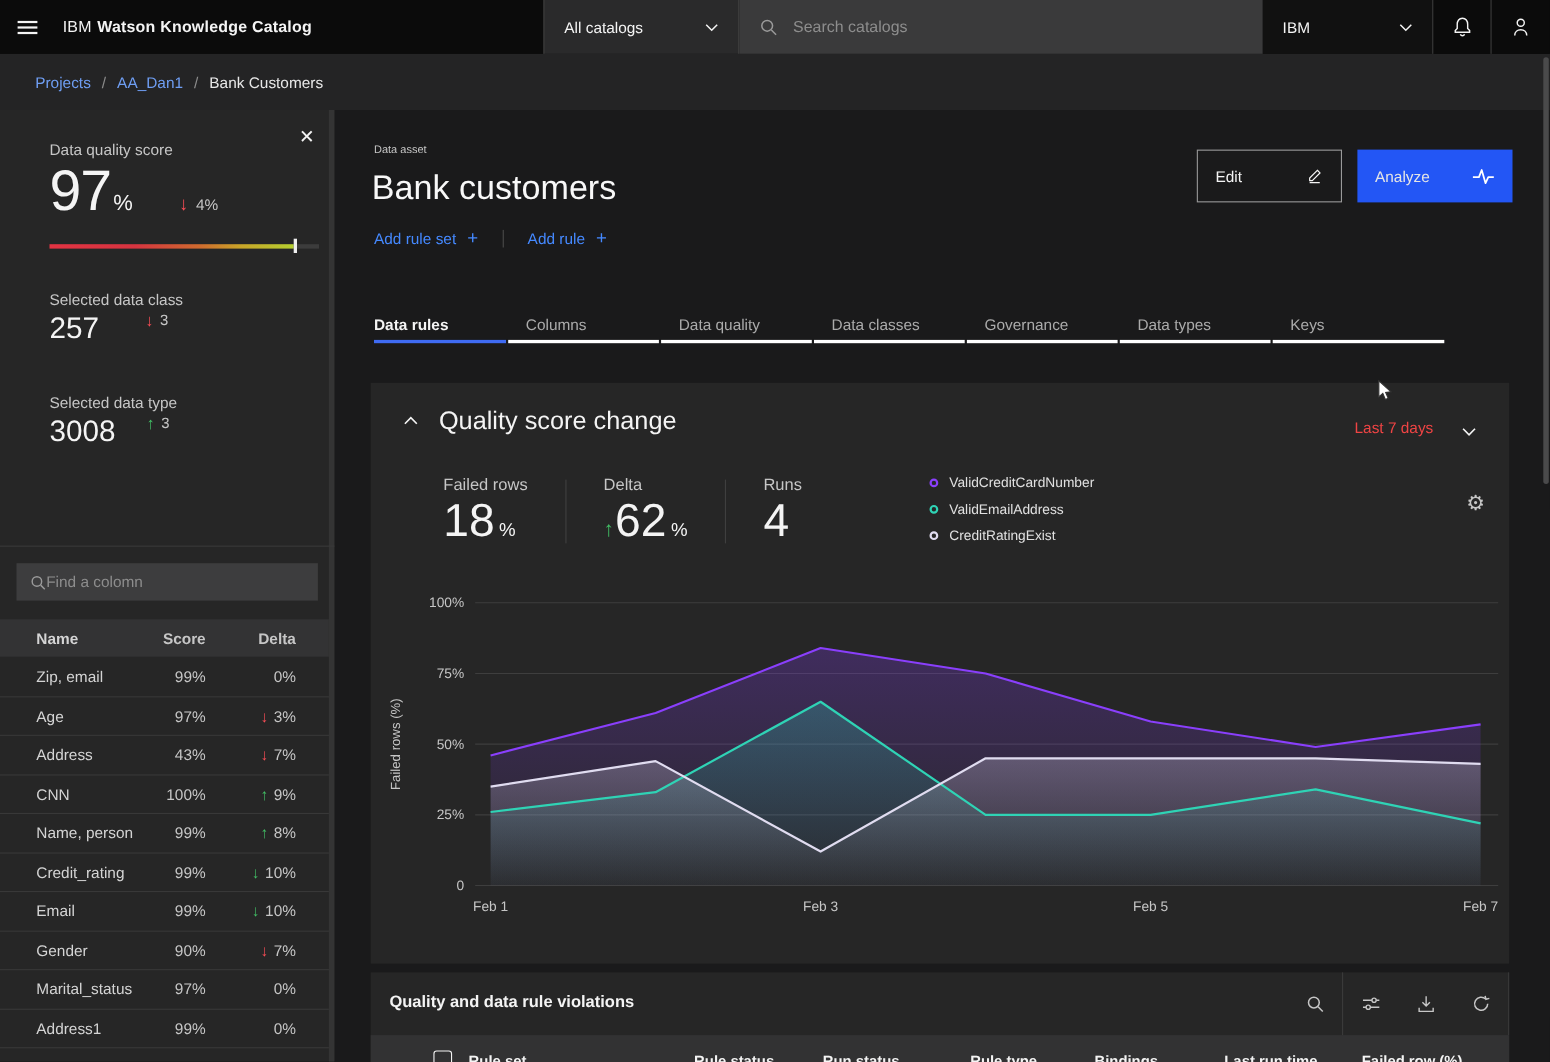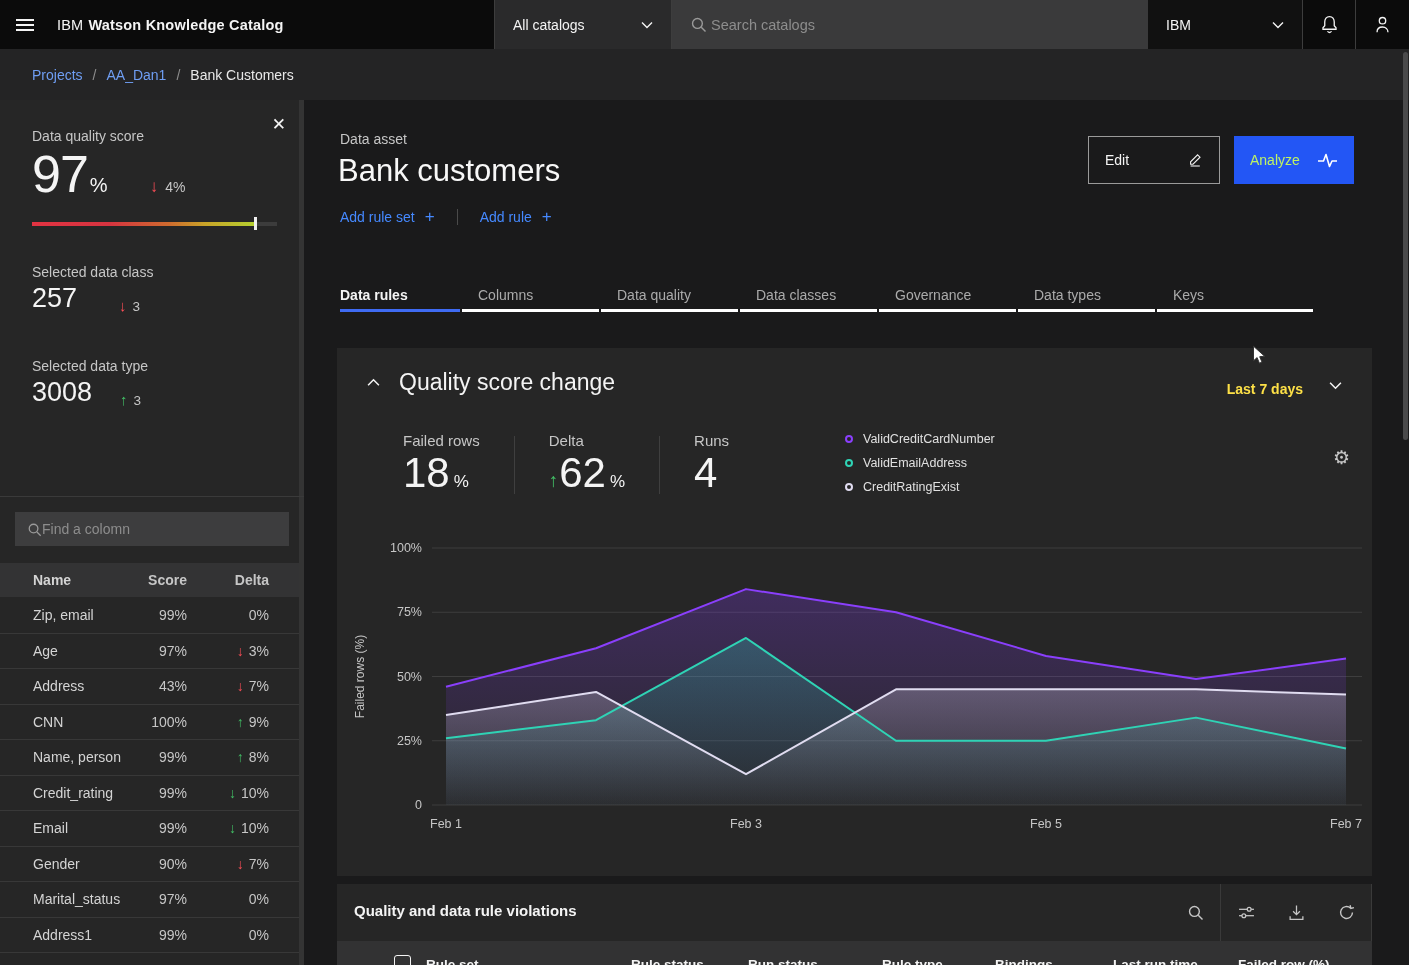--- a/index.html
+++ b/index.html
@@ -12,50 +12,50 @@
   .topbar { position:absolute; left:0; top:0; width:1409px; height:49px; background:#0b0b0b; display:flex; align-items:stretch; }
   .hamburger { width:49px; display:flex; align-items:center; justify-content:center; cursor:pointer; }
   .hamburger .bars { width:18px; }
   .hamburger .bars div { height:2px; background:#f4f4f4; margin:3px 0; }
   .brand { display:flex; align-items:center; font-size:14.5px; letter-spacing:.2px; padding-left:8px; }
   .brand .bold { font-weight:bold; margin-left:5px; }
   .catalog-sel { position:absolute; left:494px; top:0; width:178px; height:49px; background:#2a2a2b;
     border-left:1px solid #3d3d3d; border-right:1px solid #3d3d3d; display:flex; align-items:center;
     justify-content:space-between; padding:0 18px; font-size:14px; cursor:pointer; }
   .hdr-search { position:absolute; left:672px; top:0; width:476px; height:49px; background:#3a3a3b; display:flex; align-items:center; padding:0 18px; }
-  .hdr-search input { flex:1; background:transparent; border:none; outline:none; color:#bef264; font-size:14.5px; margin-left:4px; font-family:inherit; }
+  .hdr-search input { flex:1; background:transparent; border:none; outline:none; color:#bef264; font-size:14.5px; margin-left:14px; font-family:inherit; }
   .hdr-search input::placeholder { color:#8d8d8d; }
   .acct-sel { position:absolute; left:1148px; top:0; width:154px; height:49px; background:#111;
     display:flex; align-items:center; justify-content:space-between; padding:0 18px; font-size:14px; cursor:pointer; }
   .icon-slot { position:absolute; top:0; height:49px; display:flex; align-items:center; justify-content:center;
     border-left:1px solid #3d3d3d; background:#0b0b0b; cursor:pointer; color:#f4f4f4; }
 
   
   .crumbbar { position:absolute; left:0; top:49px; width:1409px; height:51px; background:#242425; display:flex; align-items:center; padding-left:32px; font-size:14px; }
   .crumbbar a { color:#6f9ef3; text-decoration:none; cursor:pointer; }
   .crumbbar .sep { color:#8d8d8d; margin:0 10px; }
   .crumbbar .cur { color:#e8e8e8; }
 
   
   .sidebar { position:absolute; left:0; top:100px; width:304px; height:865px; background:#262626; }
   .sb-scroll { position:absolute; right:0; top:0; width:5px; height:100%; background:#343434; }
   .sb-close { position:absolute; right:18px; top:16px; font-size:17px; color:#f4f4f4; cursor:pointer; line-height:1; }
   .sb-label { font-size:14px; color:#c6c6c6; }
-  .sb-inner { padding:28px 0 0 32px; }
+  .sb-inner { padding:28px 0 0 45px; }
   .score-row { display:flex; align-items:baseline; margin-top:2px; }
   .score-big { font-size:52px; font-weight:300; color:#f4f4f4; letter-spacing:-1px; line-height:1.1; }
   .score-unit { font-size:20px; font-weight:300; margin-left:2px; }
   .d-arrow { font-size:17px; margin-left:0; }
   .red { color:#fa4d56; } .green { color:#42be65; }
   .d-val { font-size:14px; color:#c6c6c6; margin-left:7px; }
   .grad-wrap { display:flex; align-items:center; margin:14px 0 0 0; width:245px; }
   .grad-bar { height:4px; width:222px; background:linear-gradient(90deg,#e23342,#d63440 35%,#cf6c2e 62%,#c9a428 78%,#b5cf30 100%); }
   .grad-marker { width:3px; height:13px; background:#efefef; }
   .grad-tail { height:4px; width:20px; background:#3c3c3c; }
-  .mini-row { display:flex; align-items:flex-end; margin-top:3px; }
+  .mini-row { display:flex; align-items:flex-start; margin-top:3px; }
   .mini-big { font-size:27px; font-weight:300; color:#f4f4f4; }
   .mini-arrow { font-size:15px; margin-left:42px; }
   .mini-arrow.far { margin-left:28px; }
   .mini-d { font-size:13.5px; color:#c6c6c6; margin-left:6px; }
   .meta { margin-top:34px; }
   .meta-row { display:flex; font-size:13.5px; margin-bottom:12px; }
   .meta-row .k { width:152px; color:#a8a8a8; }
   .meta-row .v { color:#e6e6e6; }
   .sb-div { position:absolute; left:0; top:396px; width:100%; height:1px; background:#3a3a3a; }
   .find-box { position:absolute; left:15px; top:412px; width:274px; height:34px; background:#3d3d3e; display:flex; align-items:center; padding:0 12px; color:#8d8d8d; }
@@ -63,42 +63,42 @@
   .find-box input::placeholder { color:#8d8d8d; }
   .col-table { position:absolute; left:0; top:463px; width:299px; }
   .ct-row { display:grid; grid-template-columns:1fr 62px 82px; padding:0 30px 0 33px; height:35.5px; align-items:center; font-size:14px; }
   .ct-head { background:#333334; font-weight:bold; color:#f4f4f4; height:34px; }
   .ct-row + .ct-row { border-top:1px solid #383838; }
   .ct-name { color:#d4d4d4; }
   .ct-score,.ct-delta { text-align:right; color:#c6c6c6; }
   .ct-delta .arr { display:inline-block; margin-right:5px; font-size:14px; }
 
   
-  .eyebrow { left:340px; top:131px; font-size:14px; color:#c6c6c6; }
+  .eyebrow { left:340px; top:131px; font-size:10px; color:#c6c6c6; }
   .page-title { left:338px; top:153px; font-size:31px; font-weight:300; color:#f8f8f8; }
   .addlinks { left:340px; top:207px; display:flex; align-items:center; font-size:14px; }
   .addlinks .lnk { color:#4589ff; display:flex; align-items:center; cursor:pointer; }
   .addlinks .plus { font-size:17px; margin-left:10px; font-weight:300; }
   .addlinks .vdiv { width:1px; height:16px; background:#4a4a4a; margin:0 22px; }
   .btn-edit { left:1088px; top:136px; width:132px; height:48px; border:1px solid #9a9a9a; background:transparent;
     display:flex; align-items:center; justify-content:space-between; padding:0 16px; font-size:14px; color:#f4f4f4; cursor:pointer; }
-  .btn-analyze { left:1234px; top:136px; width:120px; height:48px; background:#2356f5; border:none;
-    display:flex; align-items:center; justify-content:space-between; padding:0 16px; font-size:14px; color:#bef264; cursor:pointer; }
+  .btn-analyze { left:1234px; top:136px; width:141px; height:48px; background:#2356f5; border:none;
+    display:flex; align-items:center; justify-content:space-between; padding:0 16px; font-size:14px; color:#e5e5e5; cursor:pointer; }
 
   
   .tabs { position:absolute; left:340px; top:281px; display:flex; }
   .tab { height:31px; font-size:14px; color:#ababab; border-bottom:3px solid #ffffff; margin-right:2px;
     padding-left:16px; padding-top:6px; cursor:pointer; }
   .tab.active { color:#f4f4f4; font-weight:bold; border-bottom-color:#3f6bf3; padding-left:0; }
 
   
   .chart-card { position:absolute; left:337px; top:348px; width:1035px; height:528px; background:#262626; }
   .cc-collapse { position:absolute; left:30px; top:30px; color:#f4f4f4; cursor:pointer; }
   .cc-title { position:absolute; left:62px; top:21px; font-size:23px; font-weight:300; color:#f4f4f4; }
-  .cc-range { position:absolute; right:30px; top:33px; display:flex; align-items:flex-start; font-size:14px; color:#fde047; cursor:pointer;font-weight:bold; }
+  .cc-range { position:absolute; right:30px; top:33px; display:flex; align-items:flex-end; font-size:14px; color:#ef4444; cursor:pointer; }
   .cc-range .chev { margin-left:26px; }
   .stats { position:absolute; left:66px; top:84px; display:flex; align-items:flex-start; }
   .stat { margin-right:0; }
   .stat-label { font-size:15px; color:#c6c6c6; }
   .stat-value { display:flex; align-items:baseline; margin-top:0px; }
   .stat-big { font-size:42px; font-weight:300; color:#f4f4f4; line-height:1.15; }
   .stat-unit { font-size:17px; font-weight:300; margin-left:4px; color:#f4f4f4; }
   .stat-div { width:1px; height:58px; background:#3f3f3f; margin:4px 34px 0 34px; }
   .stat .up { font-size:19px; margin-right:1px; }
   .legend { position:absolute; left:508px; top:84px; }

